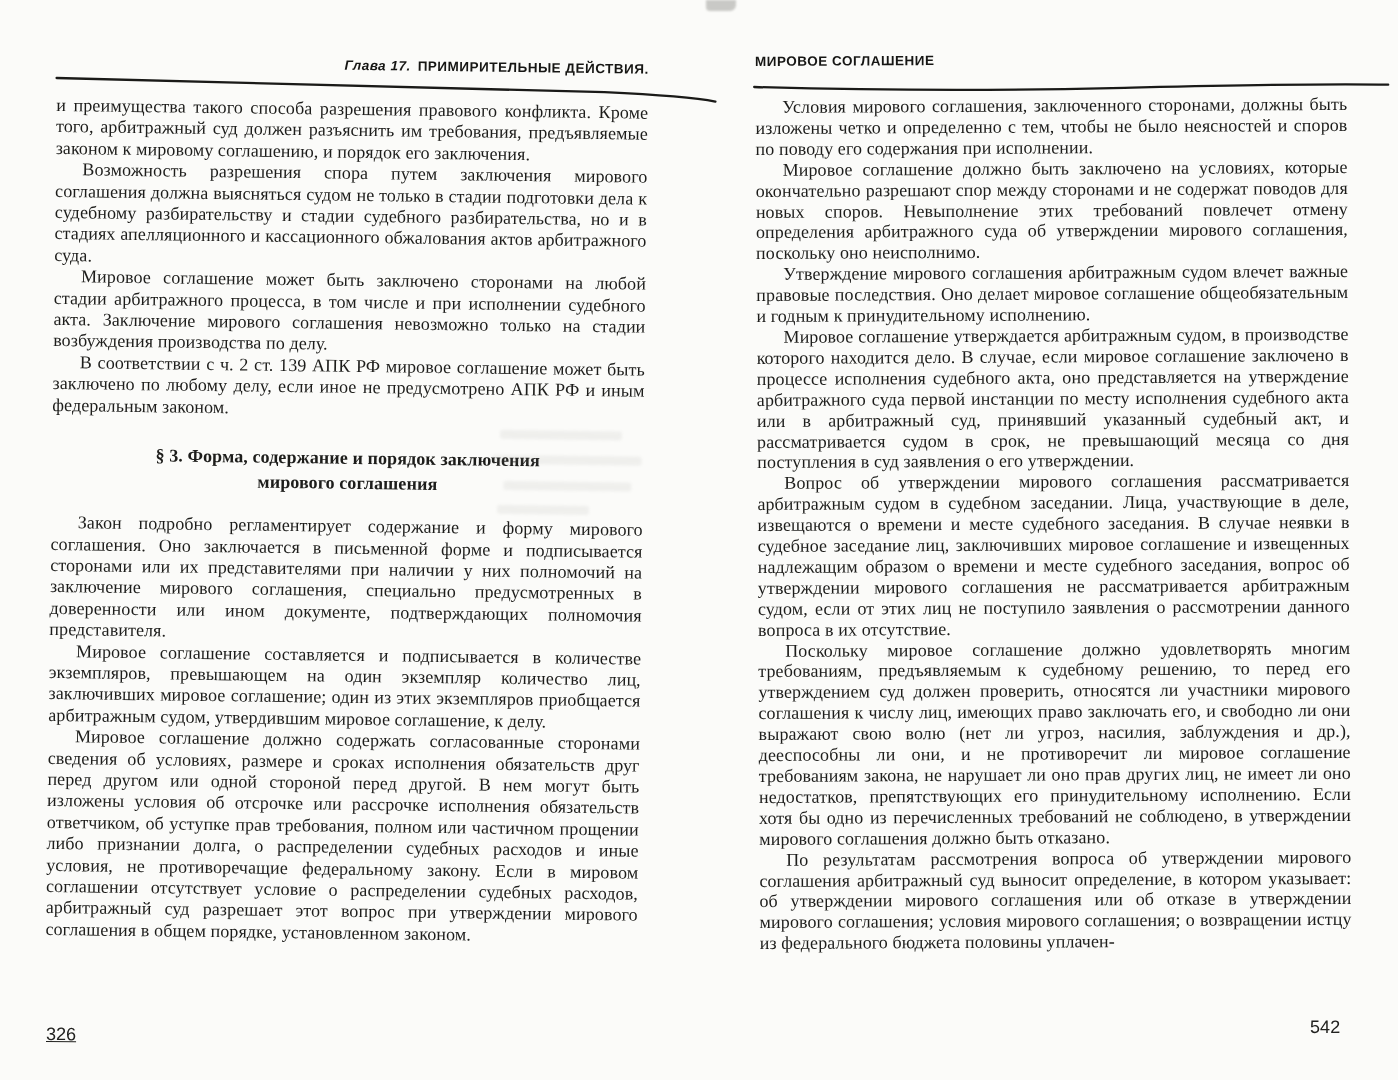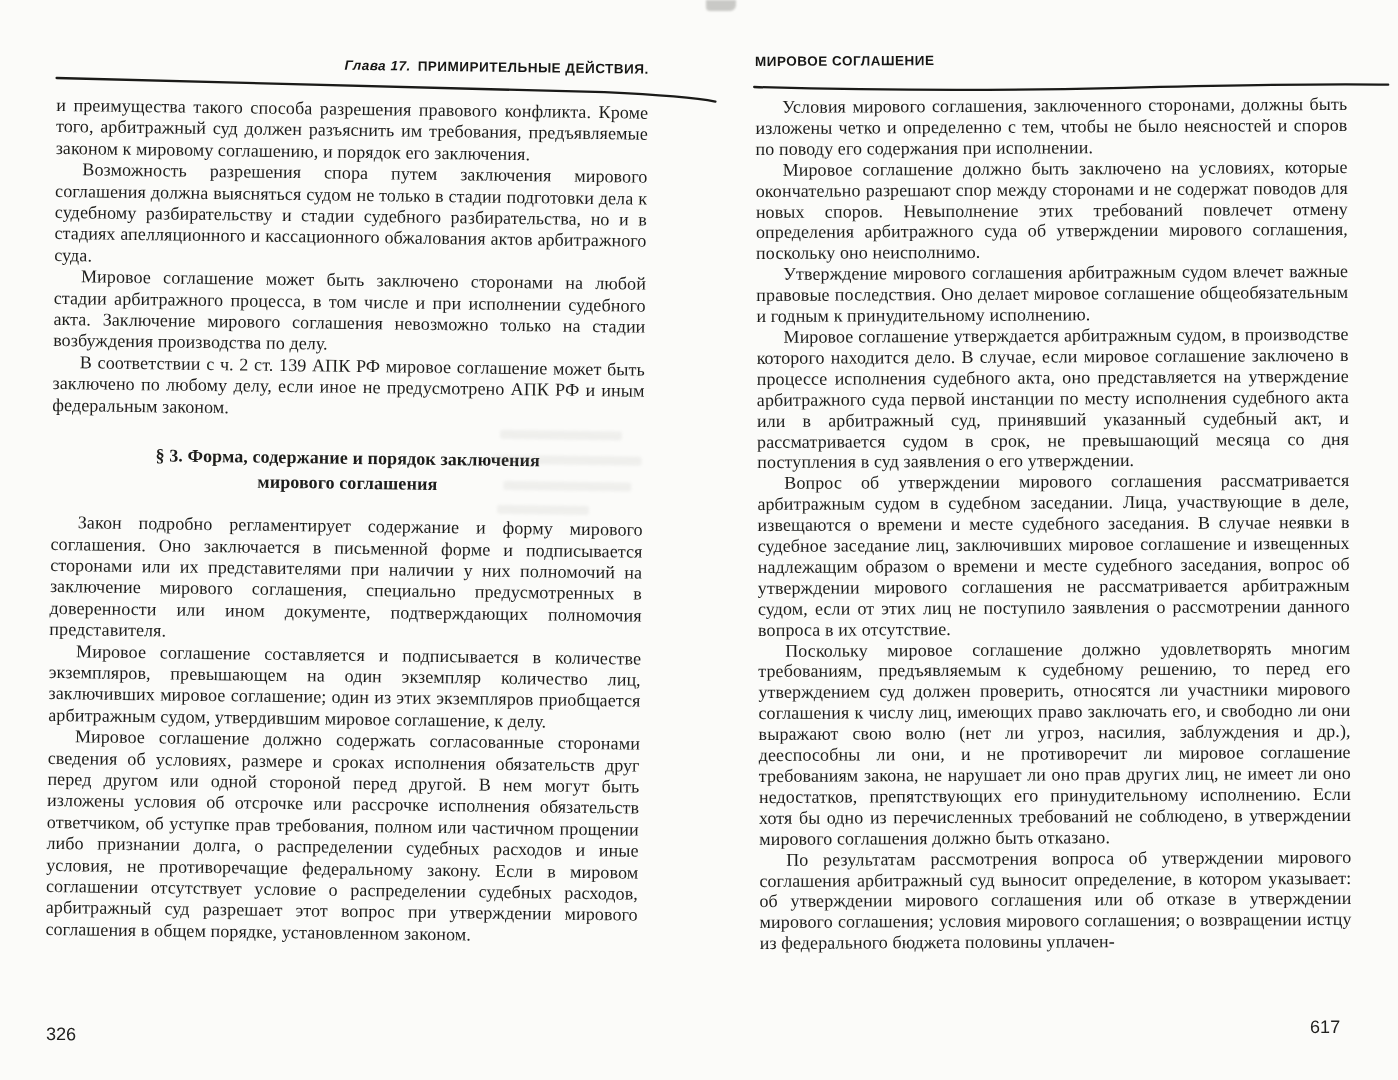--- a/index.html
+++ b/index.html
@@ -79,21 +79,21 @@
     text-align: center;
     line-height: 25px;
     margin: 26px 0 20px 0;
   }
   .page-number {
     position: absolute;
     font-family: "Liberation Sans", sans-serif;
     font-size: 18px;
     color: #21211f;
   }
-  .page-left  .page-number { left: 2px;  top: 974px; }
+  .page-left  .page-number { left: 2px;  top: 974px; text-decoration: underline; }
   .page-right .page-number { right: 12px; top: 970px; text-align: right; }
   .bleed-artifact {
     position: absolute;
     height: 9px;
     background: #8c8c86;
     opacity: 0.10;
     border-radius: 3px;
     filter: blur(1.5px);
     pointer-events: none;
   }
@@ -156,14 +156,14 @@
   <div class="page-body">
     <p>Условия мирового соглашения, заключенного сторонами, должны быть изложены четко и определенно с тем, чтобы не было неясностей и споров по поводу его содержания при исполнении.</p>
     <p>Мировое соглашение должно быть заключено на условиях, которые окончательно разрешают спор между сторонами и не содержат поводов для новых споров. Невыполнение этих требований повлечет отмену определения арбитражного суда об утверждении мирового соглашения, поскольку оно неисполнимо.</p>
     <p>Утверждение мирового соглашения арбитражным судом влечет важные правовые последствия. Оно делает мировое соглашение общеобязательным и годным к принудительному исполнению.</p>
     <p>Мировое соглашение утверждается арбитражным судом, в производстве которого находится дело. В случае, если мировое соглашение заключено в процессе исполнения судебного акта, оно представляется на утверждение арбитражного суда первой инстанции по месту исполнения судебного акта или в арбитражный суд, принявший указанный судебный акт, и рассматривается судом в срок, не превышающий месяца со дня поступления в суд заявления о его утверждении.</p>
     <p>Вопрос об утверждении мирового соглашения рассматривается арбитражным судом в судебном заседании. Лица, участвующие в деле, извещаются о времени и месте судебного заседания. В случае неявки в судебное заседание лиц, заключивших мировое соглашение и извещенных надлежащим образом о времени и месте судебного заседания, вопрос об утверждении мирового соглашения не рассматривается арбитражным судом, если от этих лиц не поступило заявления о рассмотрении данного вопроса в их отсутствие.</p>
     <p>Поскольку мировое соглашение должно удовлетворять многим требованиям, предъявляемым к судебному решению, то перед его утверждением суд должен проверить, относятся ли участники мирового соглашения к числу лиц, имеющих право заключать его, и свободно ли они выражают свою волю (нет ли угроз, насилия, заблуждения и др.), дееспособны ли они, и не противоречит ли мировое соглашение требованиям закона, не нарушает ли оно прав других лиц, не имеет ли оно недостатков, препятствующих его принудительному исполнению. Если хотя бы одно из перечисленных требований не соблюдено, в утверждении мирового соглашения должно быть отказано.</p>
     <p>По результатам рассмотрения вопроса об утверждении мирового соглашения арбитражный суд выносит определение, в котором указывает: об утверждении мирового соглашения или об отказе в утверждении мирового соглашения; условия мирового соглашения; о возвращении истцу из федерального бюджета половины уплачен-</p>
   </div>
 
-  <div class="page-number">617</div>
+  <div class="page-number">542</div>
 </section>
 
 </body></html>

